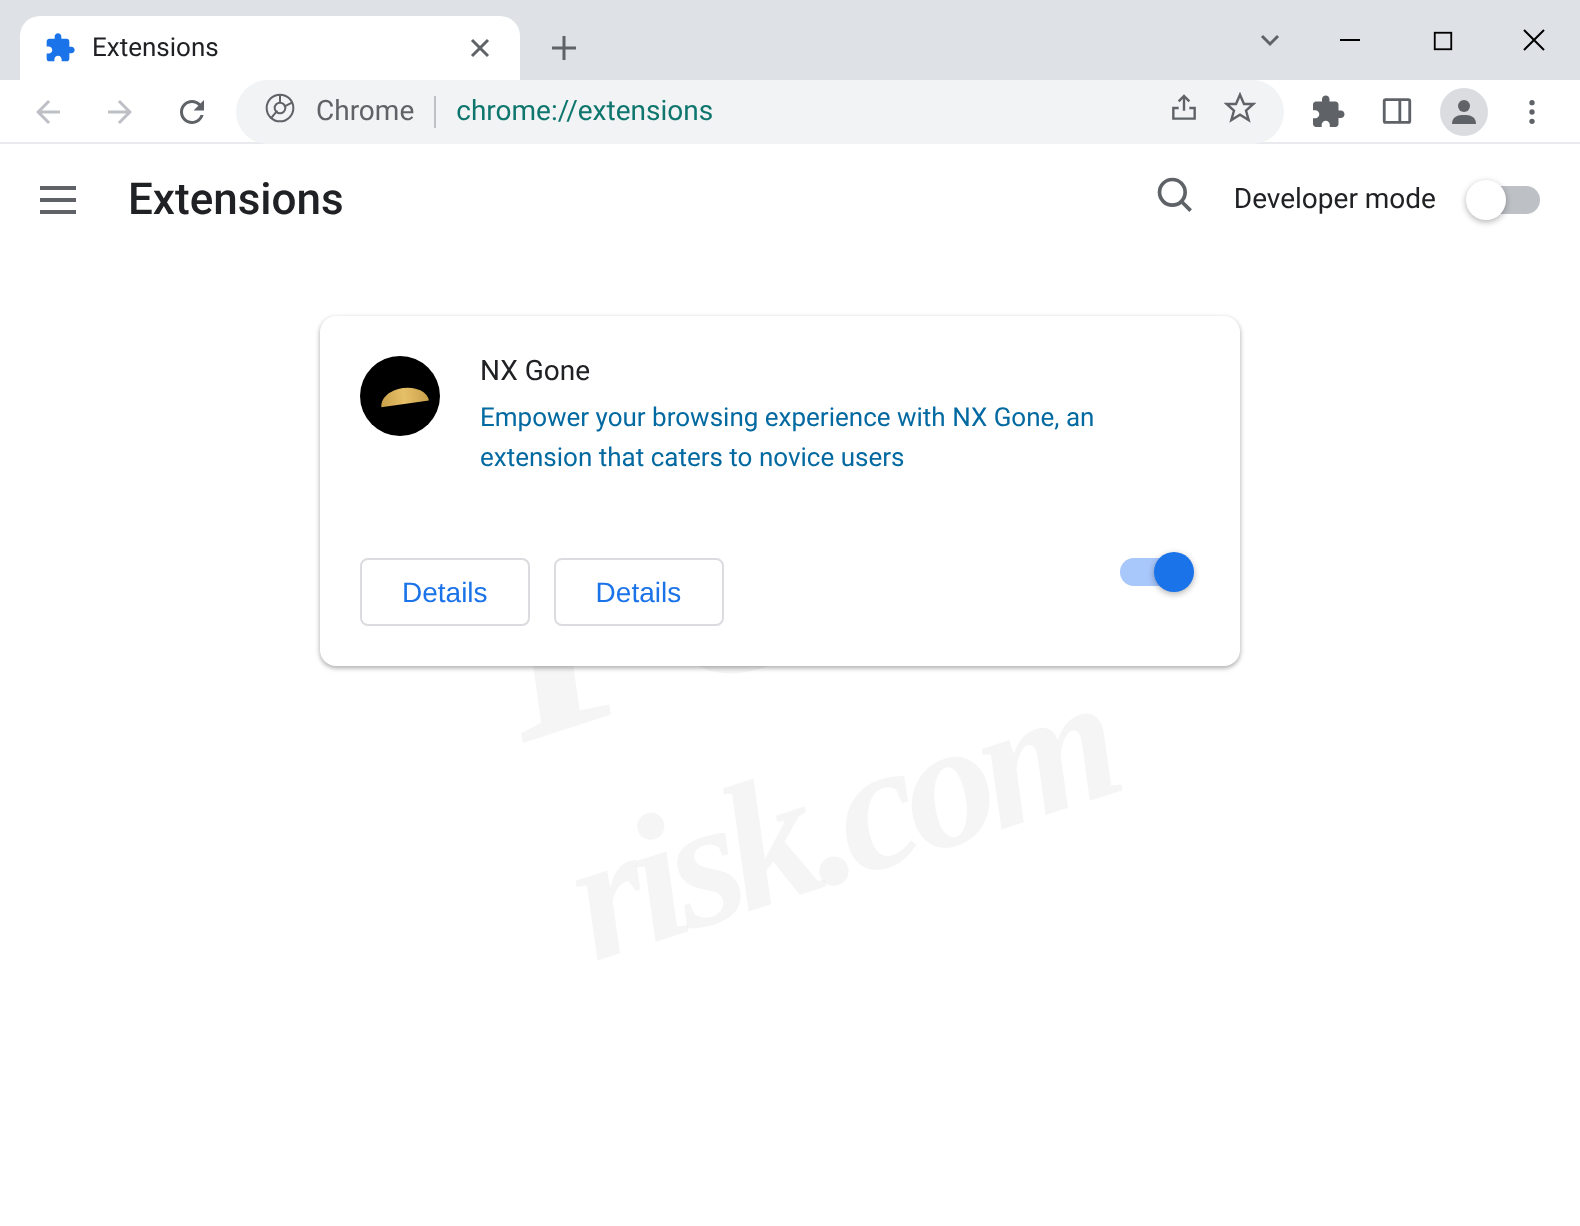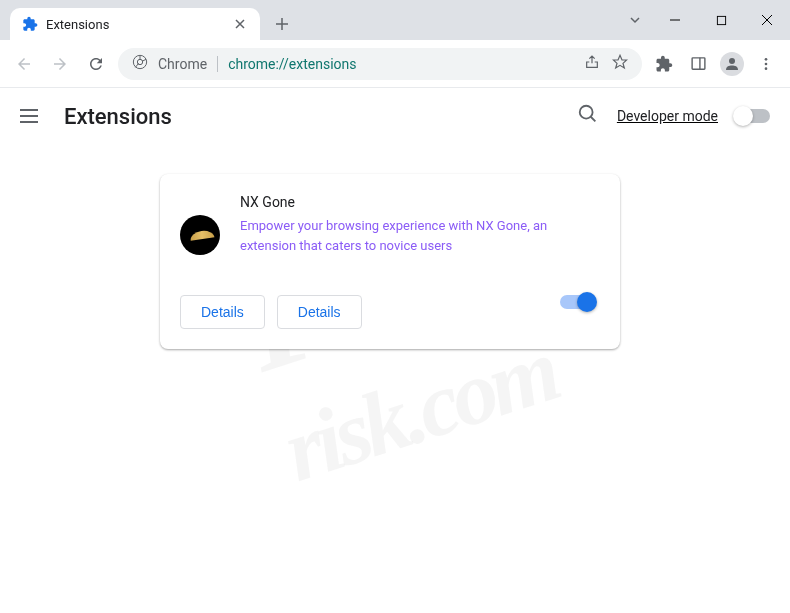--- a/index.html
+++ b/index.html
@@ -10,52 +10,52 @@
     .tab { background: #fff; border-radius: 10px 10px 0 0; padding: 8px 12px; display: flex; align-items: center; gap: 8px; width: 250px; font-size: 13px; position: relative; }
     .tab-icon { width: 16px; height: 16px; display: flex; align-items: center; justify-content: center; }
     .tab-title { flex: 1; color: #202124; }
     .tab-close { width: 16px; height: 16px; display: flex; align-items: center; justify-content: center; color: #5f6368; cursor: pointer; font-size: 16px; }
     .new-tab { width: 28px; height: 28px; display: flex; align-items: center; justify-content: center; color: #5f6368; font-size: 20px; margin-left: 8px; margin-bottom: 2px; cursor: pointer; }
     .window-controls { position: absolute; right: 0; top: 0; height: 40px; display: flex; align-items: center; }
     .win-ctl { width: 46px; height: 40px; display: flex; align-items: center; justify-content: center; color: #000; font-size: 14px; cursor: pointer; }
     .chevron-btn { width: 34px; display: flex; align-items: center; justify-content: center; color: #5f6368; }
     
     
-    .toolbar { height: 48px; background: #fff; display: flex; align-items: center; padding: 0 10px; gap: 8px; border-bottom: 1px solid #e8eaed; }
+    .toolbar { height: 32px; background: #fff; display: flex; align-items: center; padding: 0 10px; gap: 8px; border-bottom: 1px solid #e8eaed; }
     .nav-btn { width: 28px; height: 28px; display: flex; align-items: center; justify-content: center; border-radius: 50%; color: #5f6368; cursor: pointer; }
     .nav-btn.disabled { color: #bdc1c6; cursor: default; }
     .omnibox { flex: 1; height: 32px; background: #f1f3f4; border-radius: 16px; display: flex; align-items: center; padding: 0 14px; gap: 10px; font-size: 14px; }
     .omnibox-chrome-label { color: #5f6368; }
     .omnibox-divider { width: 1px; height: 16px; background: #bdc1c6; }
     .omnibox-url { color: #0f766e; }
     .omnibox-actions { margin-left: auto; display: flex; gap: 12px; color: #5f6368; }
     .toolbar-icons { display: flex; gap: 6px; align-items: center; }
     .toolbar-icon { width: 28px; height: 28px; display: flex; align-items: center; justify-content: center; color: #5f6368; cursor: pointer; border-radius: 50%; }
     .avatar-icon { width: 24px; height: 24px; border-radius: 50%; background: #dadce0; display: flex; align-items: center; justify-content: center; }
     
     
     .page-header { height: 56px; display: flex; align-items: center; padding: 0 20px; gap: 20px; }
     .menu-btn { width: 24px; height: 24px; display: flex; flex-direction: column; justify-content: center; gap: 4px; cursor: pointer; }
     .menu-btn span { height: 2px; background: #5f6368; width: 18px; }
     .page-title { font-size: 22px; font-weight: 500; color: #202124; }
-    .header-right { margin-left: auto; display: flex; align-items: center; gap: 18px; text-decoration: underline; }
+    .header-right { margin-left: auto; display: flex; align-items: center; gap: 18px; }
     .search-btn { color: #5f6368; cursor: pointer; }
     .dev-mode-label { font-size: 14px; color: #202124; }
     .toggle-off { width: 34px; height: 14px; background: #bdc1c6; border-radius: 7px; position: relative; cursor: pointer; }
     .toggle-off::after { content: ''; position: absolute; width: 20px; height: 20px; background: #fff; border-radius: 50%; top: -3px; left: -3px; box-shadow: 0 1px 3px rgba(0,0,0,0.3); }
     
     
     .card-area { padding: 30px 0 0 160px; }
     .ext-card { width: 460px; background: #fff; border-radius: 8px; box-shadow: 0 1px 3px rgba(0,0,0,0.12), 0 1px 2px rgba(0,0,0,0.24); padding: 20px; }
-    .ext-top { display: flex; gap: 20px; margin-bottom: 40px; align-items: flex-end; }
+    .ext-top { display: flex; gap: 20px; margin-bottom: 40px; }
     .ext-icon { width: 40px; height: 40px; border-radius: 50%; background: #000; display: flex; align-items: center; justify-content: center; flex-shrink: 0; position: relative; overflow: hidden; }
     .ext-icon-swoosh { position: absolute; width: 24px; height: 8px; background: linear-gradient(90deg, #c9a04a 0%, #e6c068 50%, #c9a04a 100%); border-radius: 50% 50% 0 0 / 100% 100% 0 0; transform: rotate(-8deg); top: 16px; left: 10px; }
     .ext-info { flex: 1; }
     .ext-name { font-size: 14px; color: #202124; margin-bottom: 6px; }
-    .ext-desc { font-size: 13px; color: #8b5cf6; line-height: 1.5; }
+    .ext-desc { font-size: 13px; color: #0369a1; line-height: 1.5; }
     .ext-bottom { display: flex; align-items: flex-start; gap: 12px; }
     .ext-btn { border: 1px solid #dadce0; background: #fff; color: #1a73e8; font-size: 14px; font-weight: 500; padding: 8px 20px; border-radius: 4px; cursor: pointer; }
     .toggle-on { width: 34px; height: 14px; background: #a8c7fa; border-radius: 7px; position: relative; margin-left: auto; cursor: pointer; margin-right: 6px; }
     .toggle-on::after { content: ''; position: absolute; width: 20px; height: 20px; background: #1a73e8; border-radius: 50%; top: -3px; right: -3px; box-shadow: 0 1px 3px rgba(0,0,0,0.3); }
     
     
     .watermark { position: absolute; top: 50%; left: 50%; transform: translate(-50%, -40%) rotate(-18deg); font-size: 140px; font-weight: 700; color: rgba(200,200,200,0.18); font-style: italic; pointer-events: none; white-space: nowrap; font-family: Georgia, serif; letter-spacing: -5px; z-index: -1; }
     .watermark .line2 { font-size: 90px; }
   </style>
 </head>

